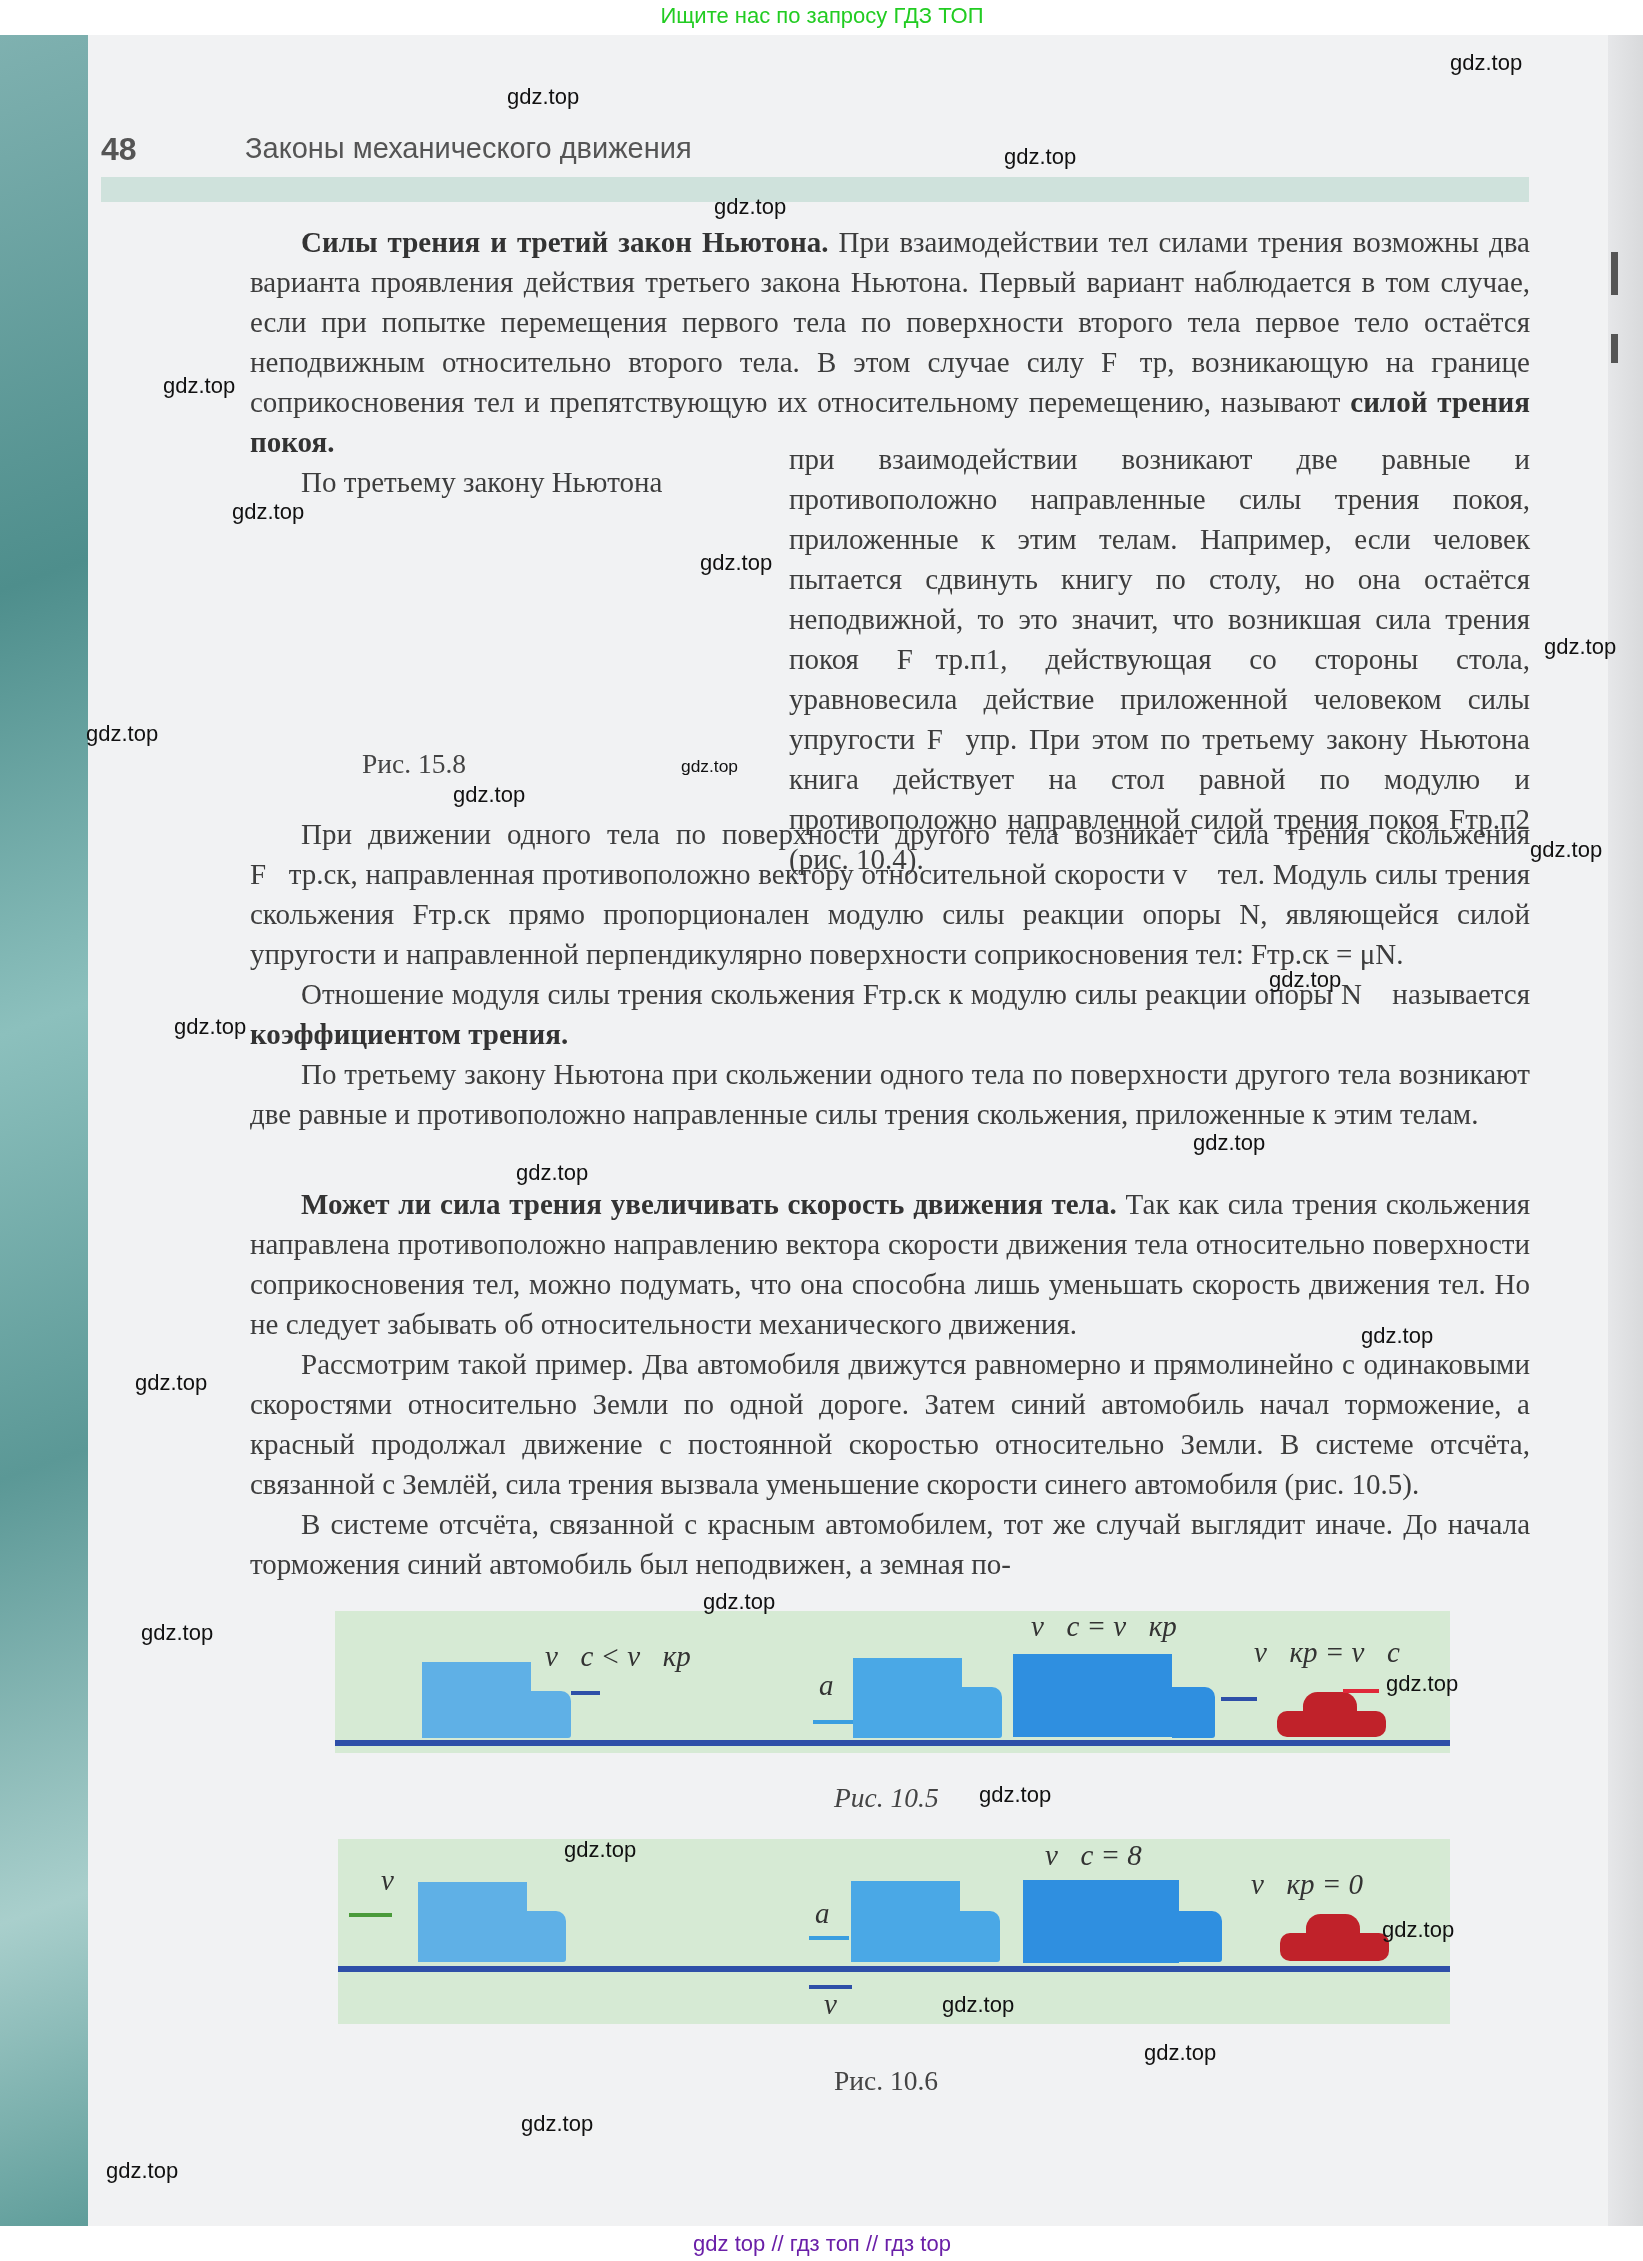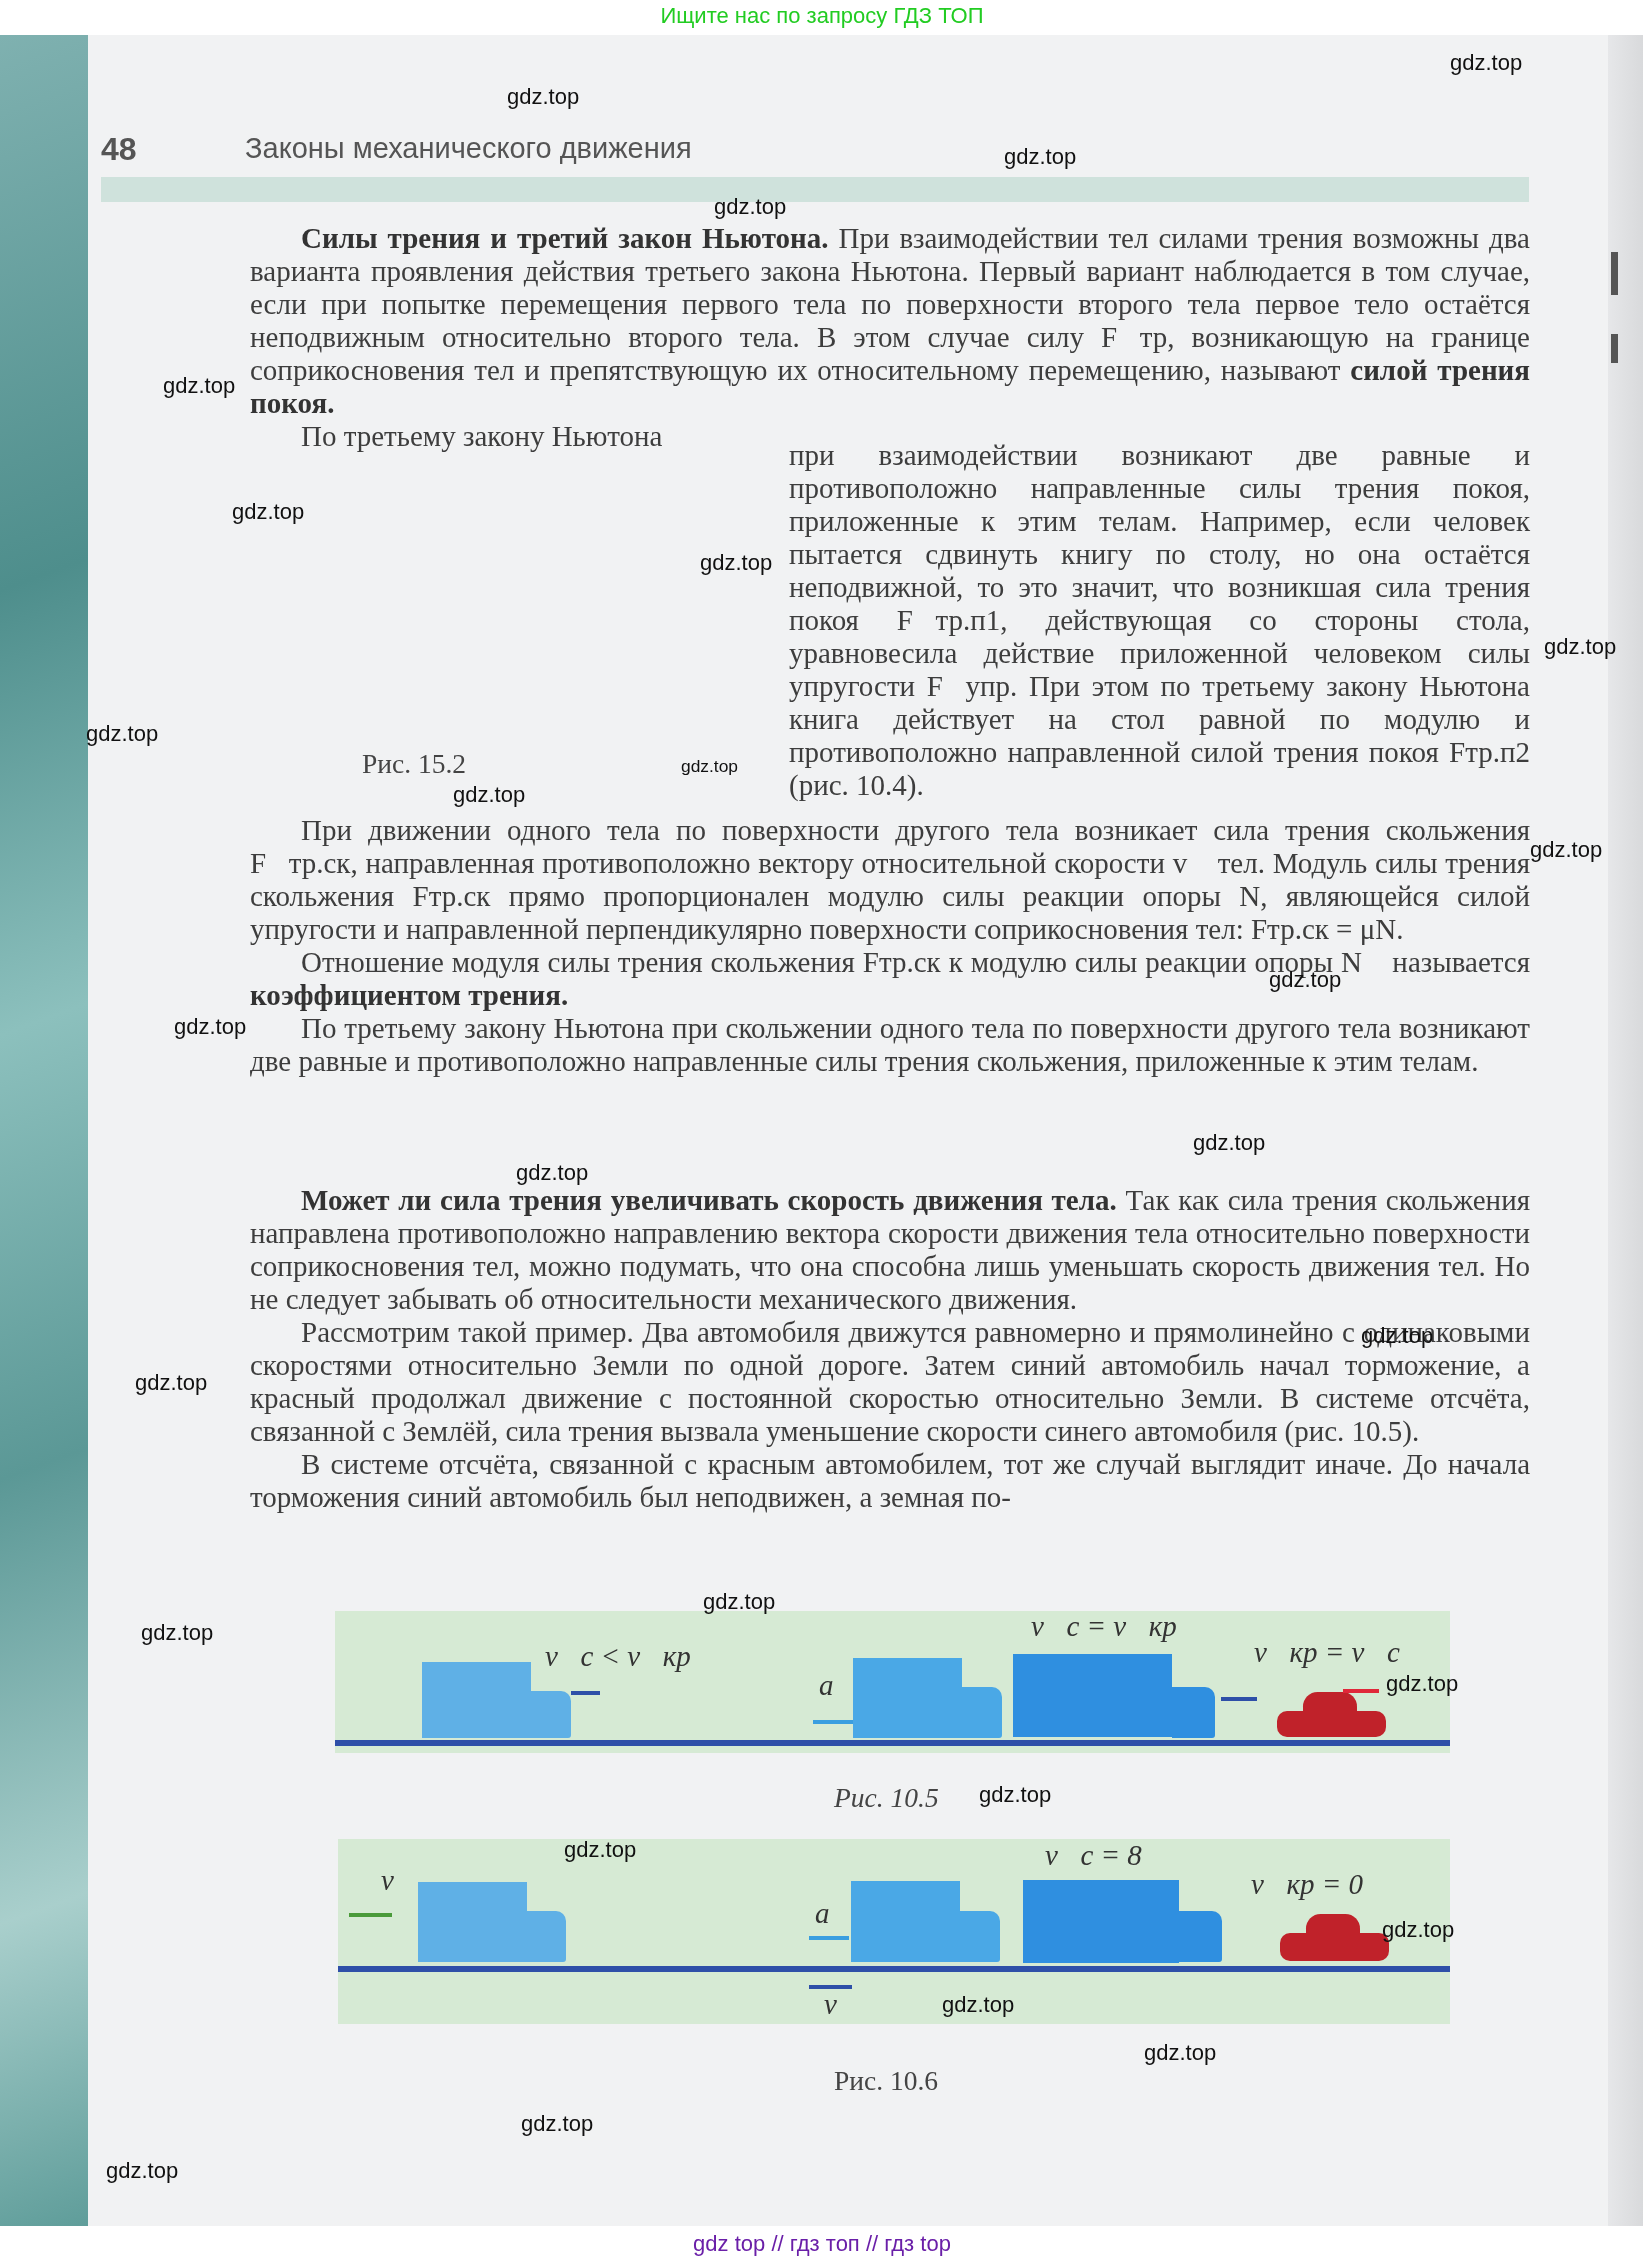--- a/index.html
+++ b/index.html
@@ -5,21 +5,21 @@
   html,body{margin:0;padding:0;}
   body{width:1644px;height:2261px;position:relative;background:#fff;overflow:hidden;font-family:"Liberation Serif","DejaVu Serif",serif;color:#3a3a3a;}
   .top-banner{position:absolute;left:0;top:0;width:1644px;height:35px;background:#fff;text-align:center;font-family:"Liberation Sans",sans-serif;font-size:22px;line-height:32px;color:#22cc22;}
   .page{position:absolute;left:0;top:35px;width:1644px;height:2191px;background:#f1f2f3;}
   .left-strip{position:absolute;left:0;top:0;width:88px;height:100%;background:linear-gradient(160deg,#7fb1b0 0%,#4e8e8c 25%,#8cc0bd 45%,#5b9896 65%,#a9cfcc 85%,#5f9d9a 100%);}
   .right-edge{position:absolute;right:0;top:0;width:36px;height:100%;background:linear-gradient(90deg,#e6e7e9,#d8d9db);}
   .mark{position:absolute;left:1611px;width:7.2px;background:#555;}
   .page-num{position:absolute;left:101px;top:96px;font-family:"Liberation Sans",sans-serif;font-weight:bold;font-size:32px;color:#555;}
   .chapter-title{position:absolute;left:245px;top:97px;font-family:"Liberation Sans",sans-serif;font-size:29px;color:#555;}
   .green-bar{position:absolute;left:101px;top:142px;width:1428px;height:25px;background:#cfe2dc;}
-  .text-block{position:absolute;font-size:29px;line-height:33px;text-align:justify;color:#3d3d3d;}
+  .text-block{position:absolute;font-size:29px;line-height:40px;text-align:justify;color:#3d3d3d;}
   .text-block p{margin:0;text-indent:51px;}
   .text-block p.noindent{text-indent:0;}
   .text-block b{color:#333;}
   .fig{position:absolute;overflow:hidden;}
   .caption{position:absolute;font-size:27.5px;color:#444;}
   .wm{position:absolute;font-family:"Liberation Sans",sans-serif;font-size:22px;color:#111;}
   .footer{position:absolute;left:0;top:2226px;width:1644px;height:36px;background:#fff;text-align:center;font-family:"Liberation Sans",sans-serif;font-size:22px;line-height:35px;color:#6a1fa8;}
   .lbl{position:absolute;font-family:"Liberation Serif",serif;font-style:italic;color:#333;font-size:32px;}
 </style>
 </head>
@@ -39,21 +39,21 @@
 
   <div class="text-block" style="left:250px;top:187px;width:1280px;">
     <p><b>Силы трения и третий закон Ньютона.</b><span> При взаимодействии тел силами трения возможны два варианта проявления действия третьего закона Ньютона. Первый вариант наблюдается в том случае, если при попытке перемещения первого тела по поверхности второго тела первое тело остаётся неподвижным относительно второго тела. В этом случае силу F⃗тр, возникающую на границе соприкосновения тел и препятствующую их относительному перемещению, называют </span><b>силой трения покоя.</b></p>
     <p>По третьему закону Ньютона</p>
   </div>
 
   <div class="text-block" style="left:789px;top:404px;width:741px;">
     <p class="noindent">при взаимодействии возникают две равные и противоположно направленные силы трения покоя, приложенные к этим телам. Например, если человек пытается сдвинуть книгу по столу, но она остаётся неподвижной, то это значит, что возникшая сила трения покоя F⃗тр.п1, действующая со стороны стола, уравновесила действие приложенной человеком силы упругости F⃗упр. При этом по третьему закону Ньютона книга действует на стол равной по модулю и противоположно направленной силой трения покоя Fтр.п2 (рис. 10.4).</p>
   </div>
 
-  <div class="caption" style="left:362px;top:713px;">Рис. 15.2</div>
+  <div class="caption" style="left:362px;top:713px;">Рис. 15.8</div>
 
   <div class="text-block" style="left:250px;top:779px;width:1280px;">
     <p>При движении одного тела по поверхности другого тела возникает сила трения скольжения F⃗тр.ск, направленная противоположно вектору относительной скорости v⃗ тел. Модуль силы трения скольжения Fтр.ск прямо пропорционален модулю силы реакции опоры N, являющейся силой упругости и направленной перпендикулярно поверхности соприкосновения тел: Fтр.ск = μN.</p>
     <p><span>Отношение модуля силы трения скольжения Fтр.ск к модулю силы реакции опоры N⃗ называется </span><b>коэффициентом трения.</b></p>
     <p>По третьему закону Ньютона при скольжении одного тела по поверхности другого тела возникают две равные и противоположно направленные силы трения скольжения, приложенные к этим телам.</p>
   </div>
 
   <div class="text-block" style="left:250px;top:1149px;width:1280px;">
     <p><b>Может ли сила трения увеличивать скорость движения тела.</b><span> Так как сила трения скольжения направлена противоположно направлению вектора скорости движения тела относительно поверхности соприкосновения тел, можно подумать, что она способна лишь уменьшать скорость движения тел. Но не следует забывать об относительности механического движения.</span></p>
     <p>Рассмотрим такой пример. Два автомобиля движутся равномерно и прямолинейно с одинаковыми скоростями относительно Земли по одной дороге. Затем синий автомобиль начал торможение, а красный продолжал движение с постоянной скоростью относительно Земли. В системе отсчёта, связанной с Землёй, сила трения вызвала уменьшение скорости синего автомобиля (рис. 10.5).</p>

